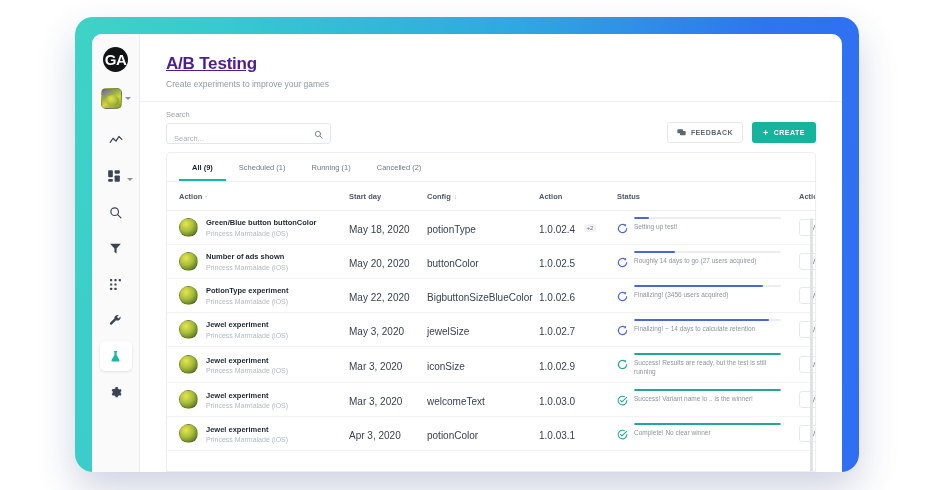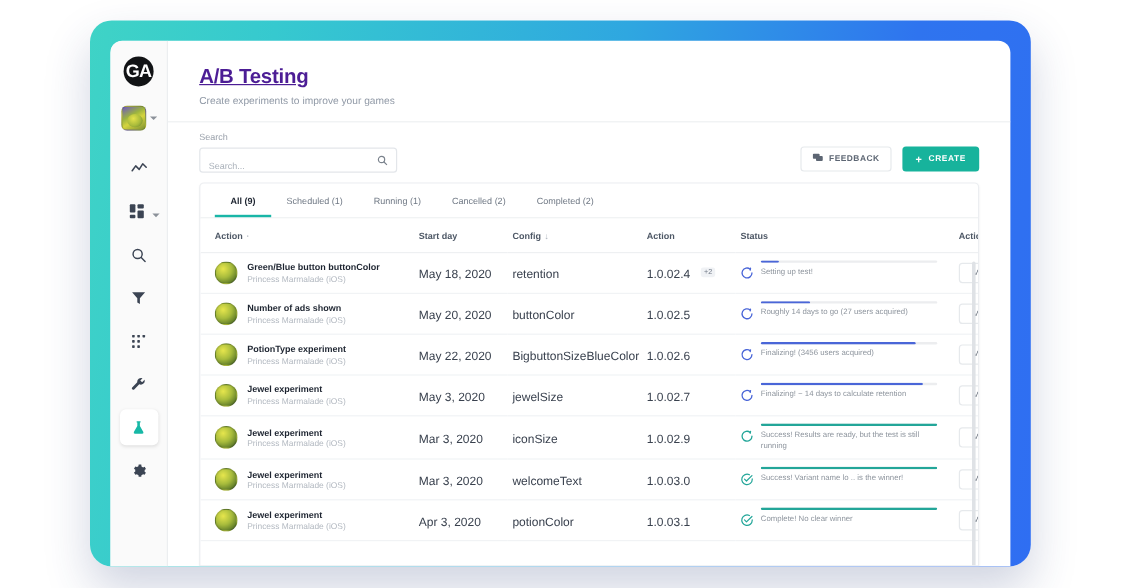--- a/index.html
+++ b/index.html
@@ -305,21 +305,20 @@
         </div>
       </div>
 
       <div id="panel">
 
         <div id="tabs">
           <div class="tab active">All (9)</div>
           <div class="tab">Scheduled (1)</div>
           <div class="tab">Running (1)</div>
           <div class="tab">Cancelled (2)</div>
-          <div class="tab">Completed (2)</div>
         </div>
 
         <div id="tablewrap">
           <table>
             <thead>
               <tr>
                 <th class="col-title">
                   <span>Action</span><span class="sort-ind">·</span>
                 </th>
                 <th class="col-start">
@@ -347,21 +346,21 @@
         <div>
           <div class="t-name">Green/Blue button buttonColor</div>
           <div class="t-sub">Princess Marmalade (iOS)</div>
         </div>
       </div>
     </td>
     <td class="col-start">
       <span class="cell-txt">May 18, 2020</span>
     </td>
     <td class="col-config">
-      <span class="cell-txt">retention</span>
+      <span class="cell-txt">potionType</span>
     </td>
     <td class="col-build">
       <span class="cell-txt">1.0.02.4</span>
       <span class="badge">+2</span>
     </td>
     <td class="col-status">
       <div class="status-cell">
         <span class="spin"><svg width="11" height="11" viewBox="0 0 24 24" fill="none" stroke="#4a66d8" stroke-width="2.4" stroke-linecap="round">
         <path d="M21 12a9 9 0 1 1-3.2-6.9"></path>
                           <path d="M18.4 3.4 17.8 6.6"></path>

